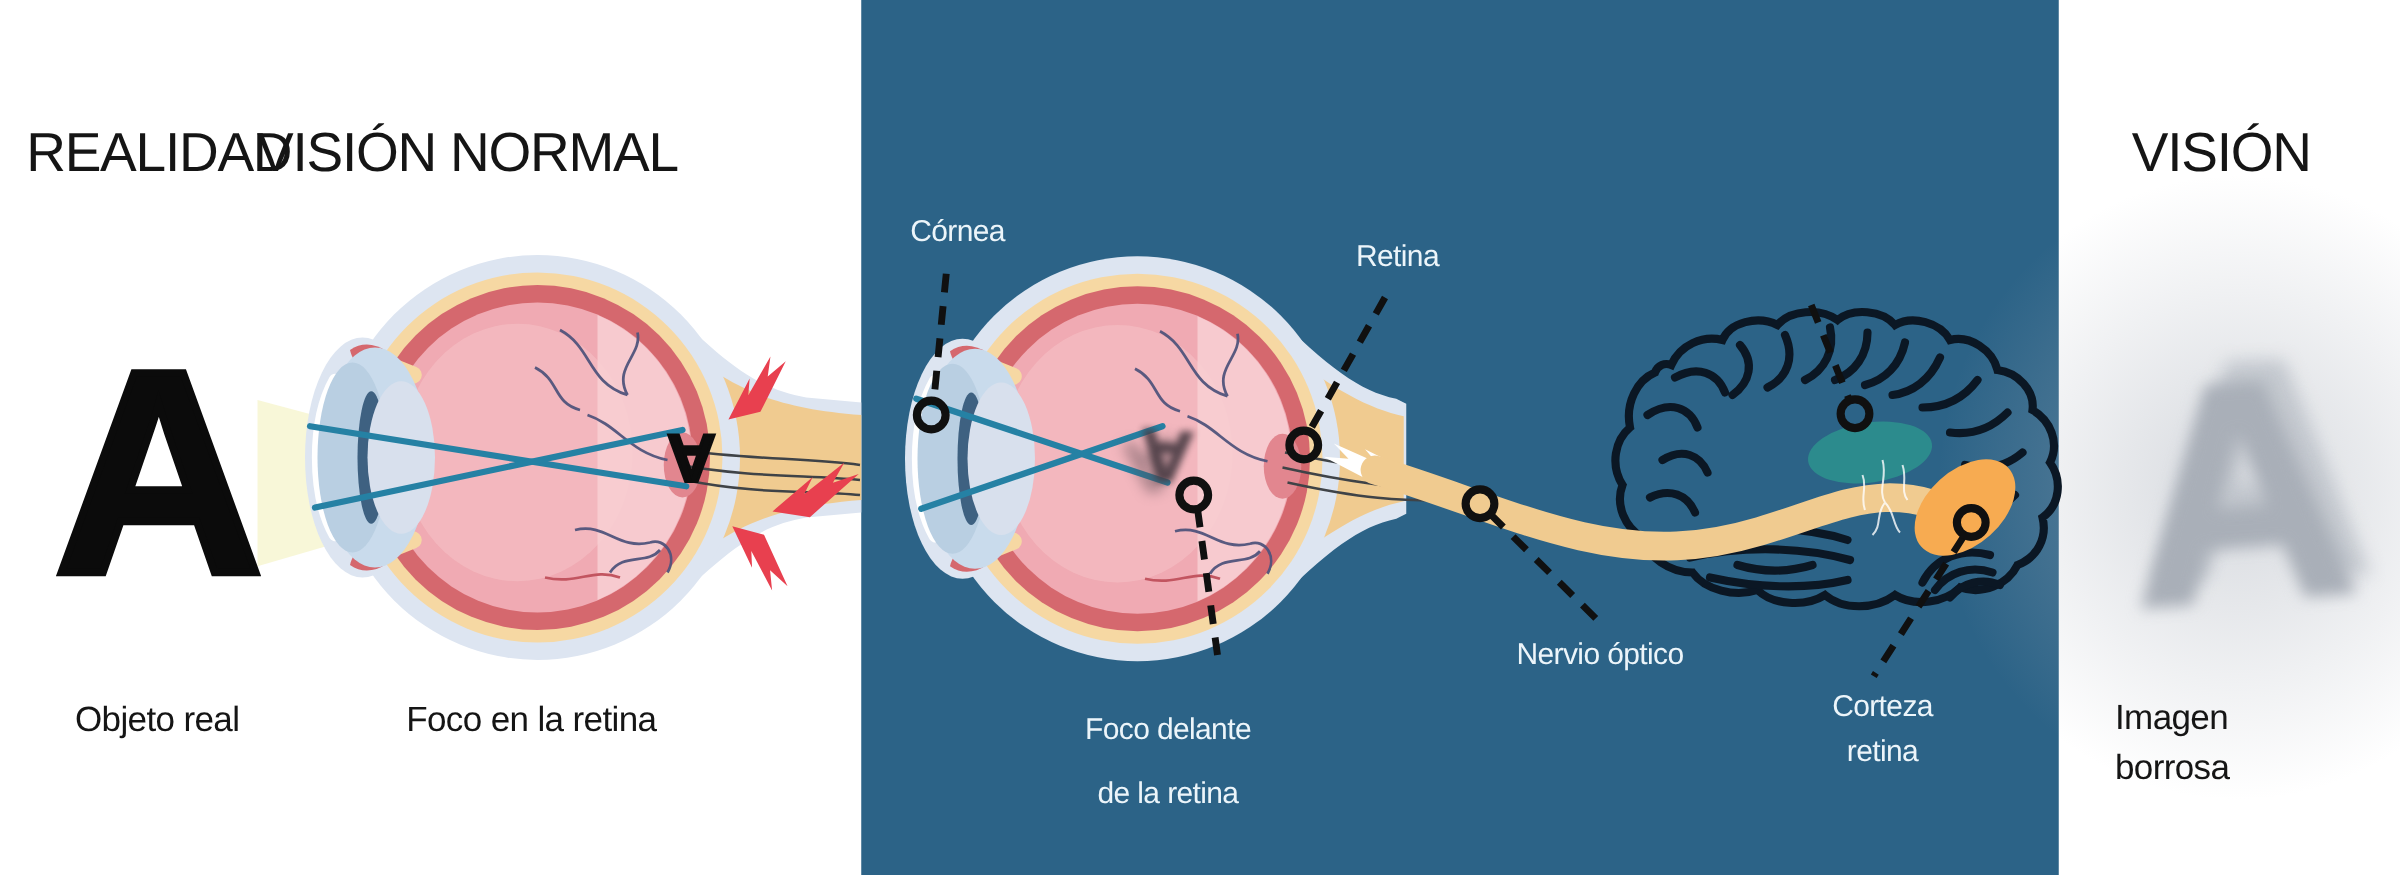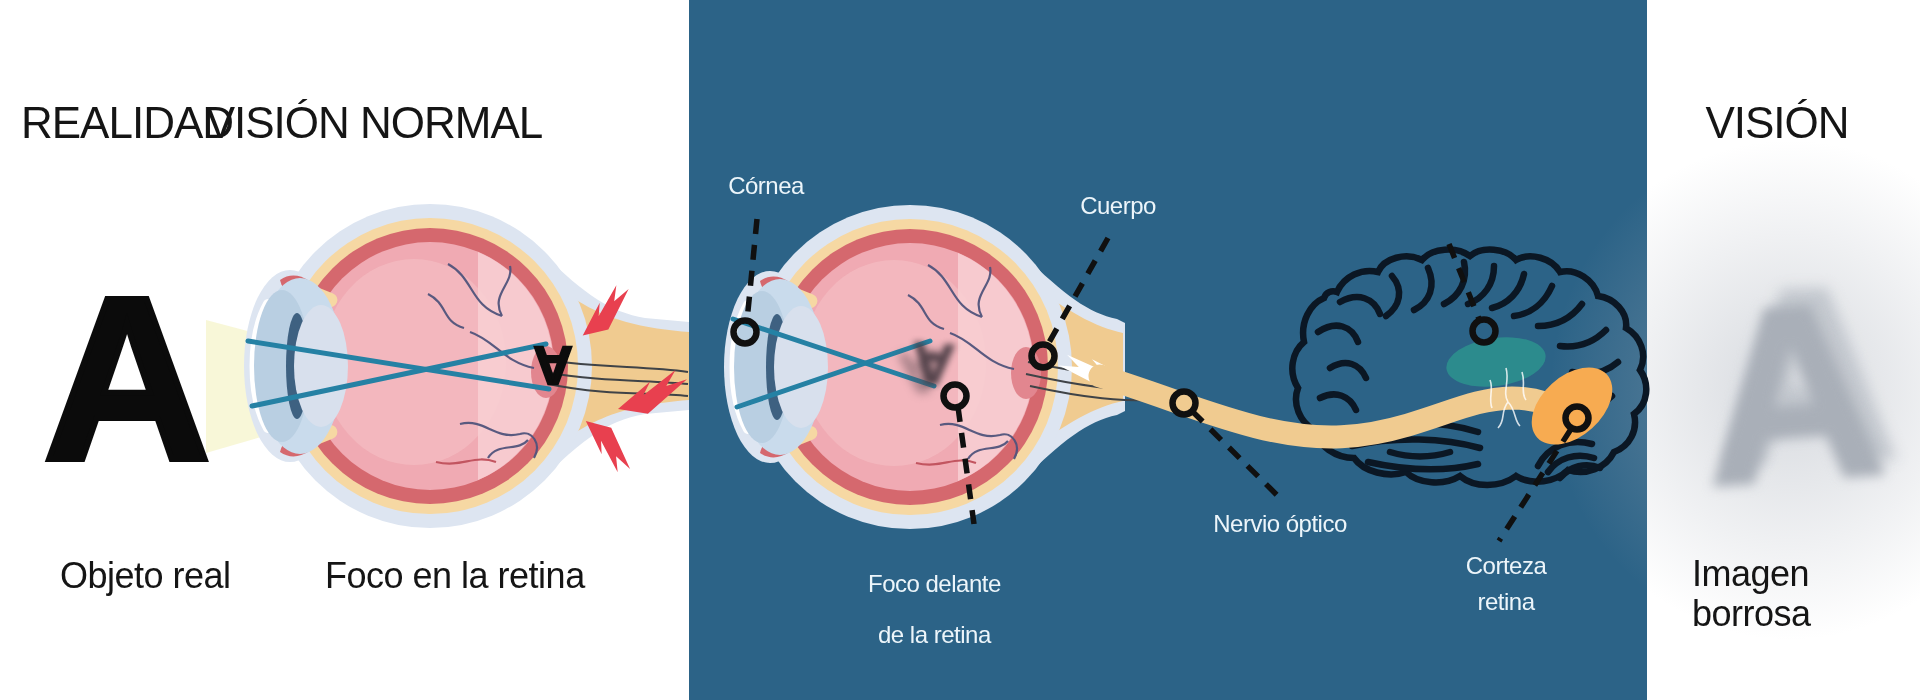--- a/index.html
+++ b/index.html
@@ -14,21 +14,21 @@
   html,body{margin:0;padding:0;}
   body{width:1920px;height:700px;background:#fff;font-family:"Liberation Sans",sans-serif;overflow:hidden;}
   .canvas{position:relative;width:1620px;height:700px;background:#fff;}
   .abs{position:absolute;}
   .panel-blue{left:689px;top:0;width:958px;height:700px;background:var(--panel_blue);}
   .glow{left:1550px;top:140px;width:480px;height:500px;
         background:radial-gradient(closest-side,rgba(174,180,190,.5),rgba(174,180,190,0));}
   svg.layer{left:0;top:0;width:1920px;height:700px;}
   .title{font-size:44px;letter-spacing:-1px;color:#151515;white-space:nowrap;line-height:46px;transform:translateX(-50%);}
   .title.white{color:var(--label_white);}
-  .caption{font-size:36px;letter-spacing:-0.5px;color:#151515;white-space:pre-line;line-height:40px;}
+  .caption{font-size:28px;letter-spacing:-0.5px;color:#151515;white-space:pre-line;line-height:40px;}
   .wlabel{font-size:24px;letter-spacing:-0.5px;color:var(--label_white);white-space:pre-line;line-height:36px;}
   .centered{transform:translateX(-50%);text-align:center;}
   .letter-big{left:127px;top:296px;font-size:232px;font-weight:bold;line-height:165px;color:#0B0B0B;
               -webkit-text-stroke:6px #0B0B0B;transform:translateX(-50%);}
   .letter-retina{left:553px;top:366px;font-size:54px;font-weight:bold;color:#0C0C0C;
               -webkit-text-stroke:2.5px #0C0C0C;transform:translate(-50%,-50%) rotate(180deg);line-height:54px;}
   .focal-wrap{left:933px;top:364px;width:0;height:0;}
   .focal-wrap span{position:absolute;font-size:58px;font-weight:bold;line-height:58px;
               -webkit-text-stroke:2px currentColor;}
   .focal-main{color:#4A3C44;opacity:.9;filter:blur(3px);transform:translate(-50%,-50%) rotate(184deg);}
@@ -216,19 +216,19 @@
     <span class="blur-ghost">A</span>
     <span class="blur-main">A</span>
   </div>
 
   <div class="abs caption" style="left:60px;top:556px;">Objeto real</div>
   <div class="abs caption" style="left:325px;top:556px;">Foco en la retina</div>
   <div class="abs caption" style="left:1692px;top:554px;">Imagen
 borrosa</div>
 
   <div class="abs wlabel centered" style="left:766px;top:168px;">Córnea</div>
-  <div class="abs wlabel centered" style="left:1118px;top:188px;">Cuerpo</div>
+  <div class="abs wlabel centered" style="left:1118px;top:188px;">Retina</div>
   <div class="abs wlabel centered" style="left:1280px;top:506px;">Nervio óptico</div>
   <div class="abs wlabel" style="left:868px;top:558px;line-height:51px;text-align:center;">Foco delante
 de la retina</div>
   <div class="abs wlabel centered" style="left:1506px;top:548px;">Corteza retina</div>
 
 </div>
 
 </body></html>

